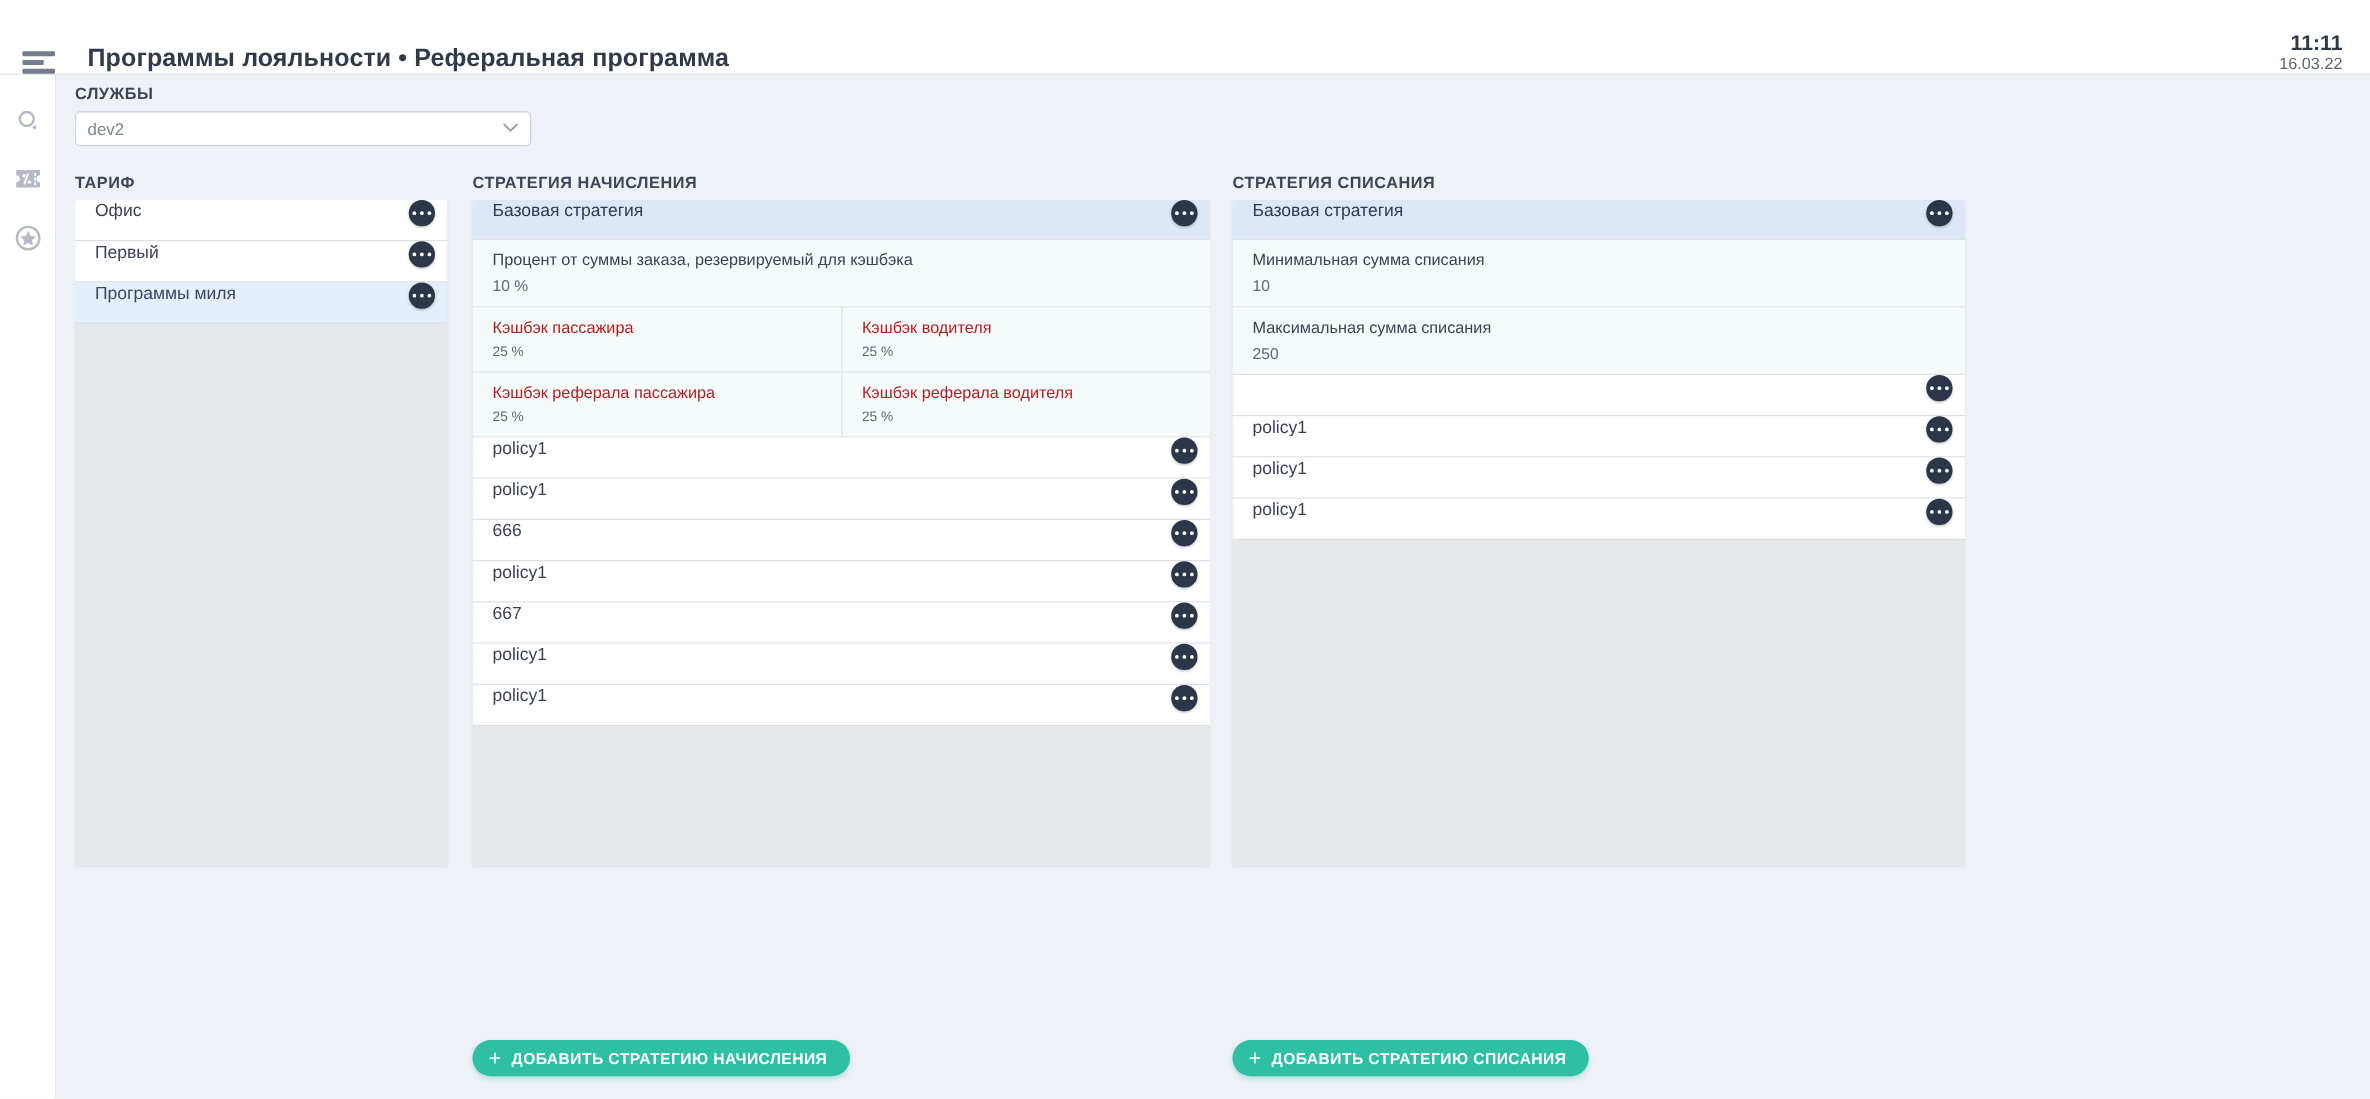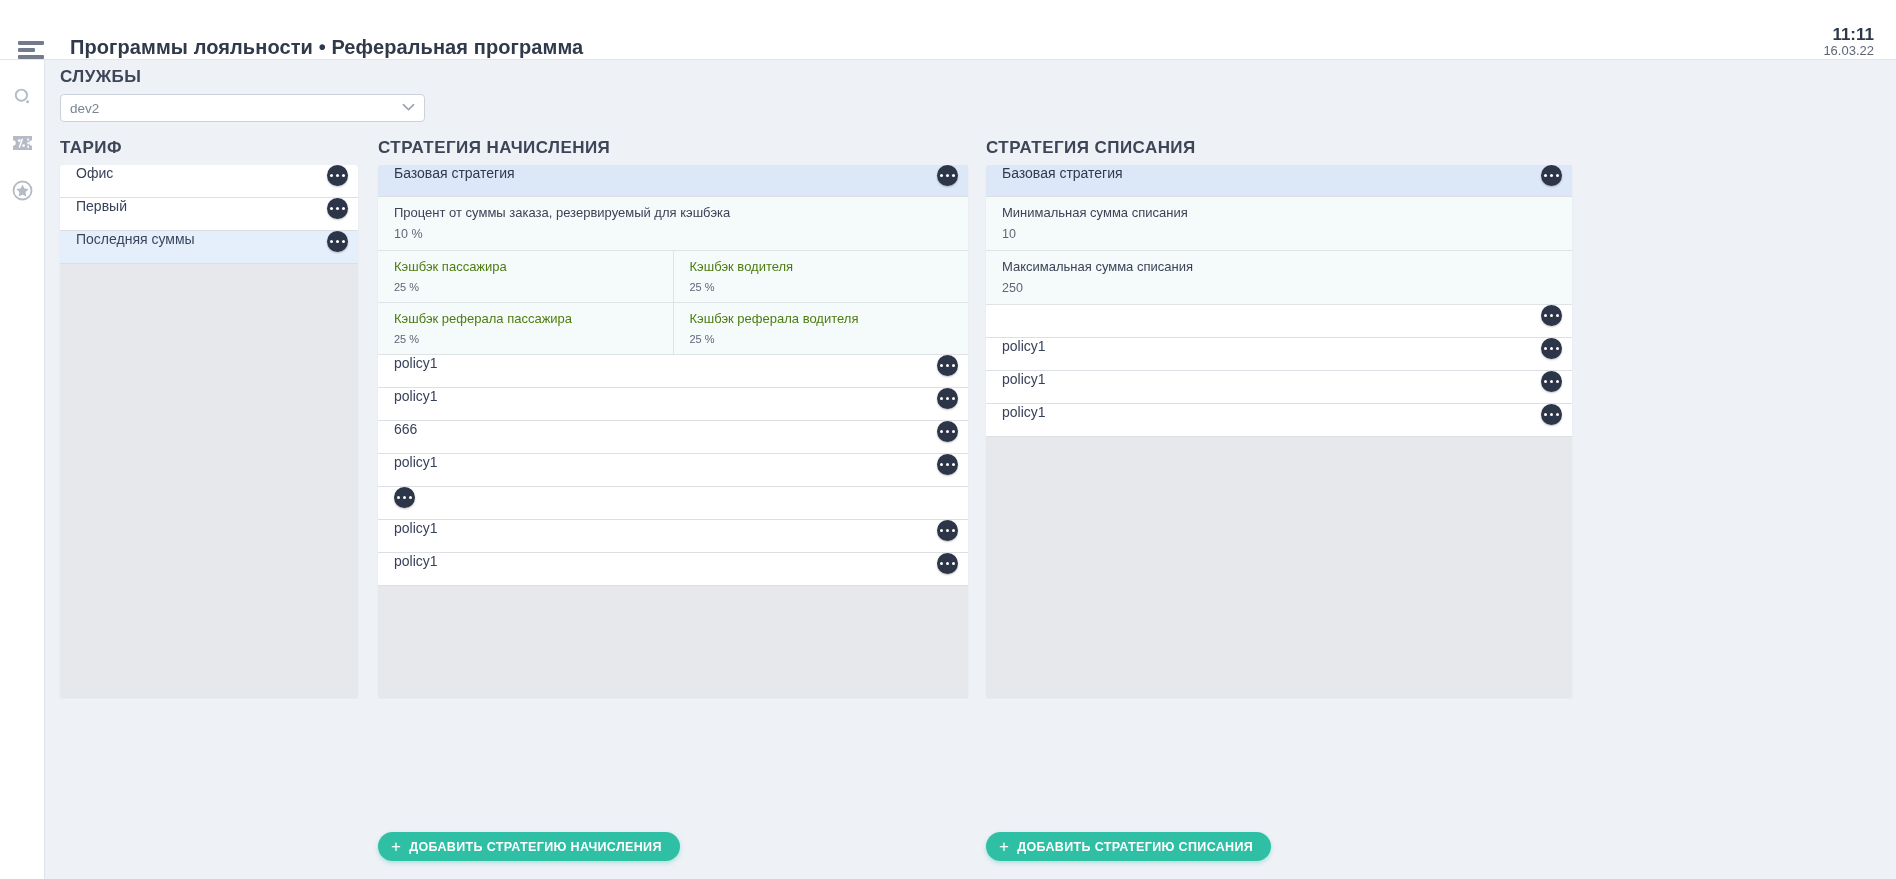--- a/index.html
+++ b/index.html
@@ -54,21 +54,21 @@
   .rail-item svg { display:block; }
 
   
   .workspace {
     position: absolute; top: 60px; left: 45px;
     width: 1851px; height: 819px;
     background: #eef1f6;
   }
   .svc-block { position: absolute; top: 7px; left: 15px; }
   .col-label {
-    font-size: 17px; font-weight: bold; color: #3d4557;
+    font-size: 13px; font-weight: bold; color: #3d4557;
     letter-spacing: .45px; text-transform: uppercase;
     margin-bottom: 7px;
   }
   .select {
     width: 365px; height: 28px; background: #fff;
     border: 1px solid #ccd2dc; border-radius: 4px;
     display: flex; align-items: center; padding: 0 9px;
     font-size: 13.5px; color: #7b8392; cursor: pointer;
   }
   .select .chev { margin-left: auto; color: #9aa1ae; font-size: 12px; line-height: 1; }
@@ -116,21 +116,21 @@
     border-bottom: 1px solid #dfe3e6;
     padding: 8px 16px 9px 16px;
   }
   .field .lbl { font-size: 13px; color: #3b4357; margin-bottom: 7px; }
   .field .val { font-size: 12.5px; color: #5e6679; }
   .field-pair { display: flex; border-bottom: 1px solid #dfe3e6; }
   .field-pair > .half {
     flex: 1; background: #f5fbfb; padding: 8px 16px 9px 16px;
   }
   .field-pair > .half + .half { border-left: 1px solid #dfe3e6; }
-  .field-pair .lbl { font-size: 13px; color: #4d7c0f; margin-bottom: 7px; }
+  .field-pair .lbl { font-size: 13px; color: #b91c1c; margin-bottom: 7px; }
   .field-pair .val { font-size: 11px; color: #5e6679; }
 
   
   .btn {
     position: absolute; bottom: 18px;
     height: 29px; border-radius: 15px;
     background: #2ebfa5; color: #fff;
     display: inline-flex; align-items: center;
     padding: 0 18px 0 13px;
     font-size: 12.5px; font-weight: bold; letter-spacing: .35px;
@@ -217,21 +217,21 @@
       </div>
       <div class="row">
         <span class="txt">Первый</span>
         <span class="dots">
             <u></u>
             <u></u>
             <u></u>
           </span>
       </div>
       <div class="row selected">
-        <span class="txt">Последняя суммы</span>
+        <span class="txt">Программы миля</span>
         <span class="dots">
             <u></u>
             <u></u>
             <u></u>
           </span>
       </div>
     </div>
   </div>
 
   <div class="col accrual">
@@ -300,20 +300,21 @@
       </div>
       <div class="row">
         <span class="txt">policy1</span>
         <span class="dots">
             <u></u>
             <u></u>
             <u></u>
           </span>
       </div>
       <div class="row">
+        <span class="txt">667</span>
         <span class="dots">
             <u></u>
             <u></u>
             <u></u>
           </span>
       </div>
       <div class="row">
         <span class="txt">policy1</span>
         <span class="dots">
             <u></u>

